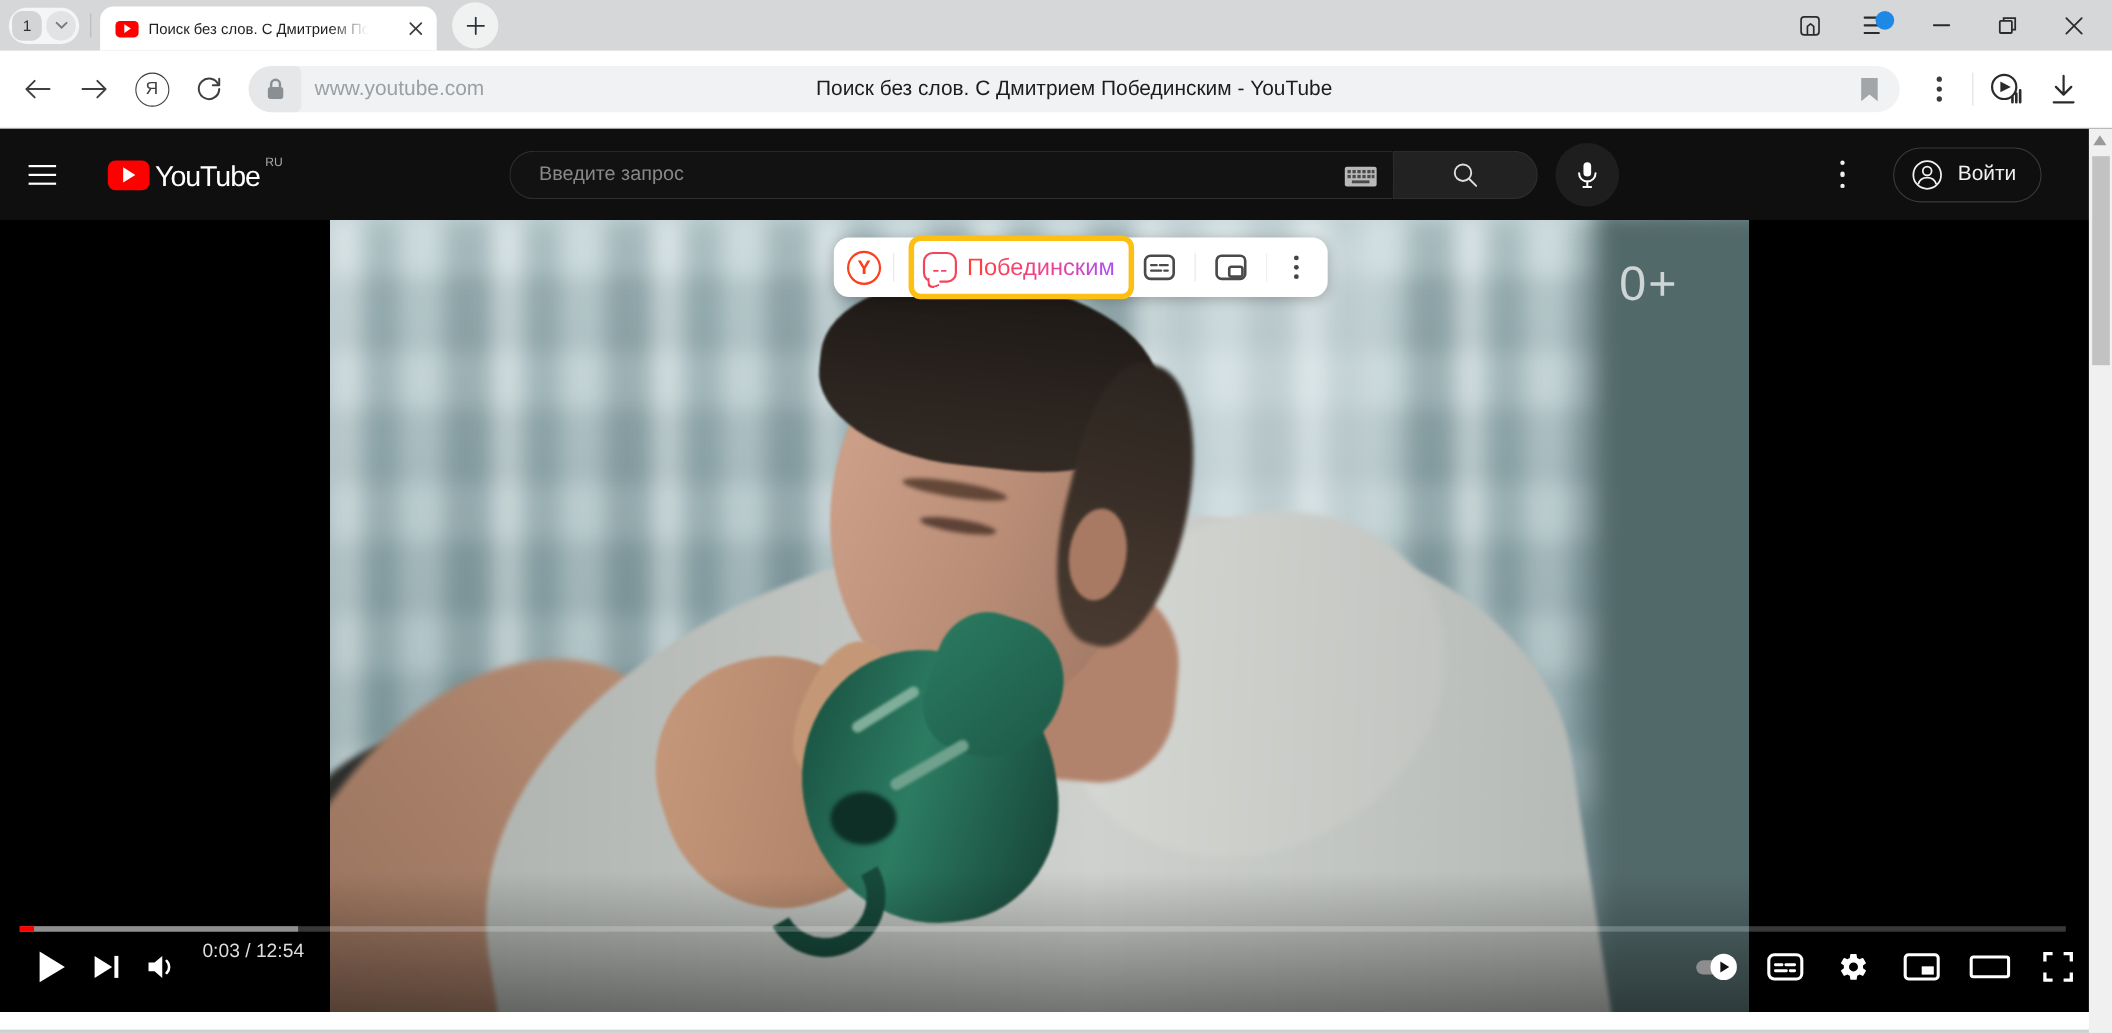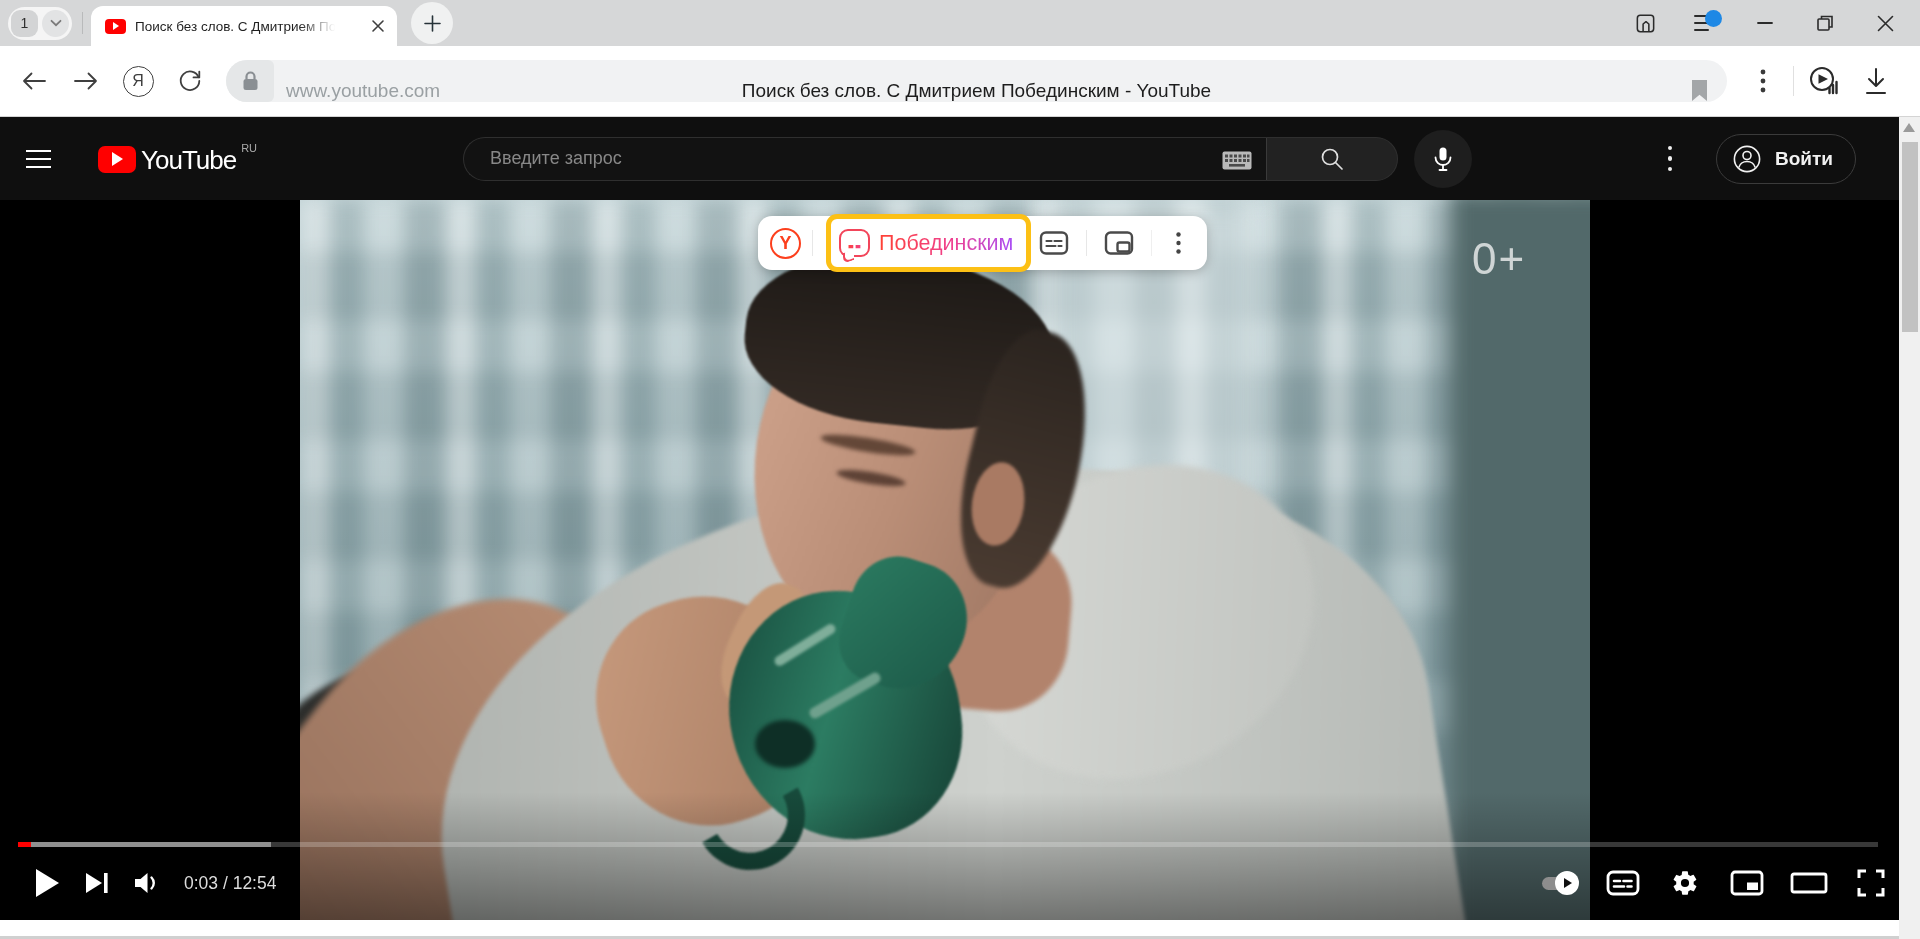--- a/index.html
+++ b/index.html
@@ -21,21 +21,21 @@
   .tab-close { margin-left:auto; width:18px; height:18px; display:flex; align-items:center; justify-content:center; }
   .newtab-btn { width:42px; height:42px; border-radius:50%; background:#f0f1f1; margin-left:14px; display:flex; align-items:center; justify-content:center; }
   .tabbar-right { margin-left:auto; display:flex; align-items:center; gap:34px; padding-right:22px; }
   .winbtn { display:flex; align-items:center; justify-content:center; width:26px; height:26px; }
   .menu-dot-wrap { position:relative; width:26px; height:26px; display:flex; align-items:center; justify-content:center; }
   .menu-dot-wrap .dot { position:absolute; right:-4px; top:0px; width:17px; height:17px; border-radius:50%; background:#1e88e5; }
 
   
   .toolbar { height:71px; background:#fff; border-bottom:1px solid #d4d4d4; display:flex; align-items:center; flex:none; padding:0 22px 0 12px; gap:8px; }
   .tb-icon { width:44px; height:44px; display:flex; align-items:center; justify-content:center; flex:none; }
-  .omnibox { position:relative; flex:1; height:42px; background:#f1f2f3; border-radius:21px; display:flex; align-items:flex-end; margin:0 6px; }
+  .omnibox { position:relative; flex:1; height:42px; background:#f1f2f3; border-radius:21px; display:flex; align-items:center; margin:0 6px; }
   .lock-chip { width:48px; height:42px; background:#e5e7e8; border-radius:21px 6px 6px 21px; display:flex; align-items:center; justify-content:center; flex:none; }
   .omni-url { margin-left:12px; font-size:19px; color:#9aa0a3; }
   .omni-title { position:absolute; left:0; right:0; text-align:center; font-size:19px; color:#1d1d1d; pointer-events:none; }
   .omni-bookmark { margin-left:auto; margin-right:18px; display:flex; }
 
   
   .yt-header { height:83px; background:#0f0f0f; display:flex; align-items:center; flex:none; padding:0 24px 0 26px; }
   .yt-burger { width:40px; height:40px; display:flex; flex-direction:column; justify-content:center; gap:6px; margin-right:32px; }
   .yt-burger i { display:block; width:25px; height:2px; background:#fff; }
   .yt-logo { display:flex; align-items:flex-start; }
@@ -46,21 +46,21 @@
   .yt-search-wrap { display:flex; align-items:center; margin-left:206px; }
   .yt-search { position:relative; width:803px; height:44px; background:#121212; border:1px solid #2f2f2f; border-right:none; border-radius:22px 0 0 22px; display:flex; align-items:center; }
   .yt-search input { background:transparent; border:none; outline:none; color:#eee; font-size:18px; margin-left:26px; width:690px; font-family:inherit; }
   .yt-search input::placeholder { color:#888; }
   .kb-icon { position:absolute; right:14px; top:13px; }
   .yt-search-btn { width:132px; height:44px; background:#222222; border:1px solid #2f2f2f; border-left:1px solid #3a3a3a; border-radius:0 22px 22px 0; display:flex; align-items:center; justify-content:center; }
   .yt-mic { width:58px; height:58px; border-radius:50%; background:#1e1e1e; margin-left:16px; display:flex; align-items:center; justify-content:center; }
   .yt-right { margin-left:auto; display:flex; align-items:center; }
   .yt-kebab { width:40px; height:40px; display:flex; flex-direction:column; align-items:center; justify-content:center; gap:6px; margin-right:26px; }
   .yt-kebab i { width:4.5px; height:4.5px; border-radius:50%; background:#efefef; }
-  .yt-signin { height:50px; border:1px solid #3b3b3b; border-radius:25px; display:flex; align-items:center; padding:0 22px 0 16px; gap:14px; color:#f1f1f1; font-size:19px; font-weight:700; margin-right:40px; }
+  .yt-signin { height:50px; border:1px solid #3b3b3b; border-radius:25px; display:flex; align-items:center; padding:0 22px 0 16px; gap:14px; color:#f1f1f1; font-size:19px; font-weight:400; margin-right:40px; }
 
   
   .player { position:relative; flex:1; background:#000; overflow:hidden; }
   .video-frame { position:absolute; left:300px; top:0; width:1290px; height:722px; overflow:hidden; background:#8fa9ac; }
   .video-frame .shape { position:absolute; }
   .vshade { position:absolute; left:0; right:0; bottom:0; height:130px; background:linear-gradient(180deg,transparent,rgba(0,0,0,.45)); }
   .age-badge { position:absolute; left:1472px; top:34px; font-size:44px; font-weight:400; color:rgba(255,255,255,.72); letter-spacing:2px; }
 
   
   .ovl { position:absolute; left:758px; top:16px; height:54px; background:#fff; border-radius:14px;
@@ -75,21 +75,21 @@
   .quote-glyph { font-size:34px; line-height:10px; font-weight:700; margin-top:14px;
         background:linear-gradient(90deg,#ff4133,#ef4191); -webkit-background-clip:text; background-clip:text; color:transparent; }
   .summarize-label { font-size:21.5px; font-weight:500;
         background:linear-gradient(90deg,#ff4133 0%,#ef4191 55%,#a94df5 100%);
         -webkit-background-clip:text; background-clip:text; color:transparent; }
 
   
   .progress { position:absolute; left:18px; width:1860px; bottom:73px; height:5px; background:rgba(255,255,255,.22); }
   .progress .buffered { position:absolute; left:0; top:0; height:100%; background:#8f8f8f; }
   .progress .played { position:absolute; left:0; top:0; height:100%; background:#f00; }
-  .controls { position:absolute; left:0; right:24px; bottom:8px; height:58px; display:flex; align-items:center; }
+  .controls { position:absolute; left:0; right:24px; bottom:8px; height:58px; display:flex; align-items:flex-start; }
   .ctrl { display:flex; align-items:center; justify-content:center; width:50px; height:50px; flex:none; }
   .ctrl.play { margin-left:22px; }
   .time { color:#ddd; font-size:17.5px; margin-left:12px; white-space:nowrap; }
   .controls-right { margin-left:auto; display:flex; align-items:center; gap:12px; }
   .autoplay { width:54px; display:flex; align-items:center; justify-content:center; position:relative; height:50px; }
   .autoplay .track { width:35px; height:13px; border-radius:7px; background:#8d8d8d; }
   .autoplay .knob { position:absolute; right:7px; top:13px; width:24px; height:24px; border-radius:50%; background:#fff; display:flex; align-items:center; justify-content:center; }
   .autoplay .knob i { width:0; height:0; border-left:8px solid #111; border-top:5px solid transparent; border-bottom:5px solid transparent; margin-left:2px; }
 
   

